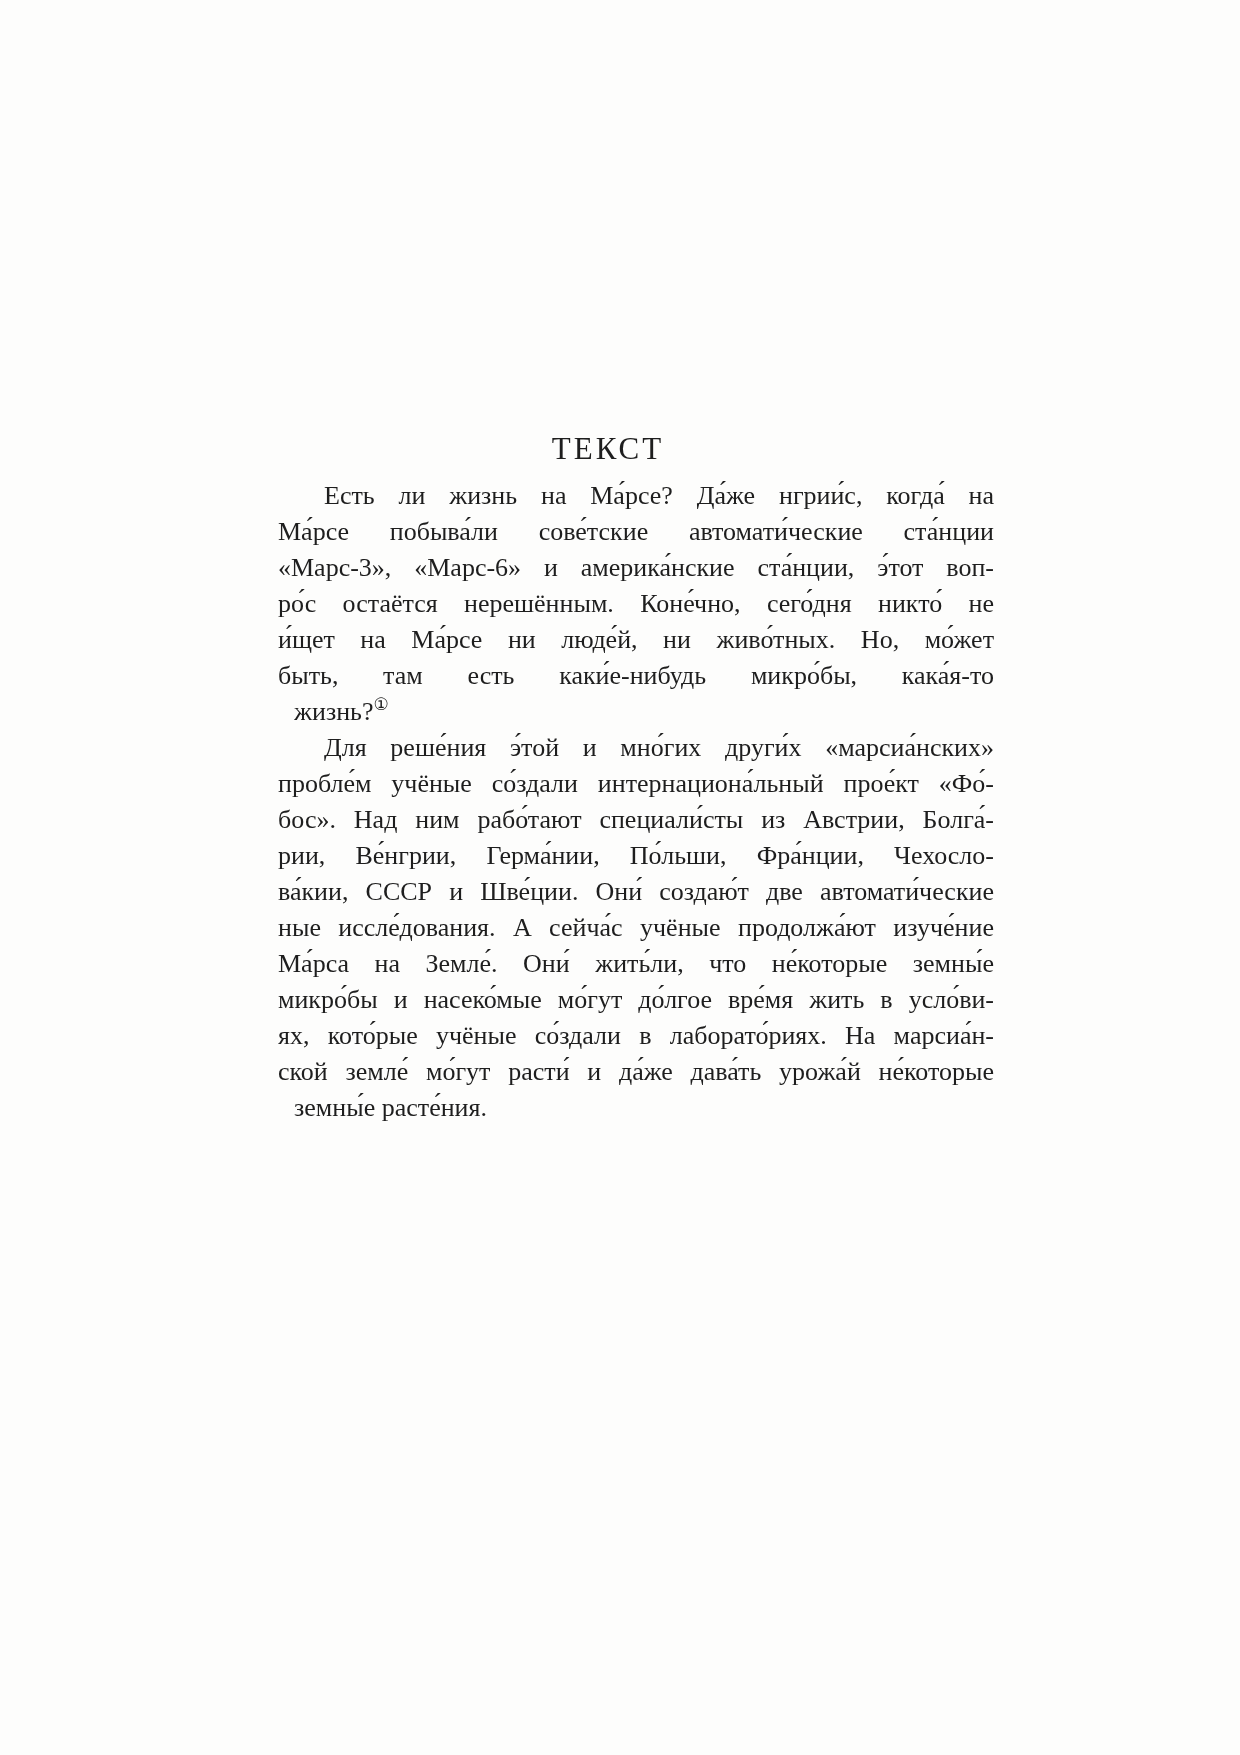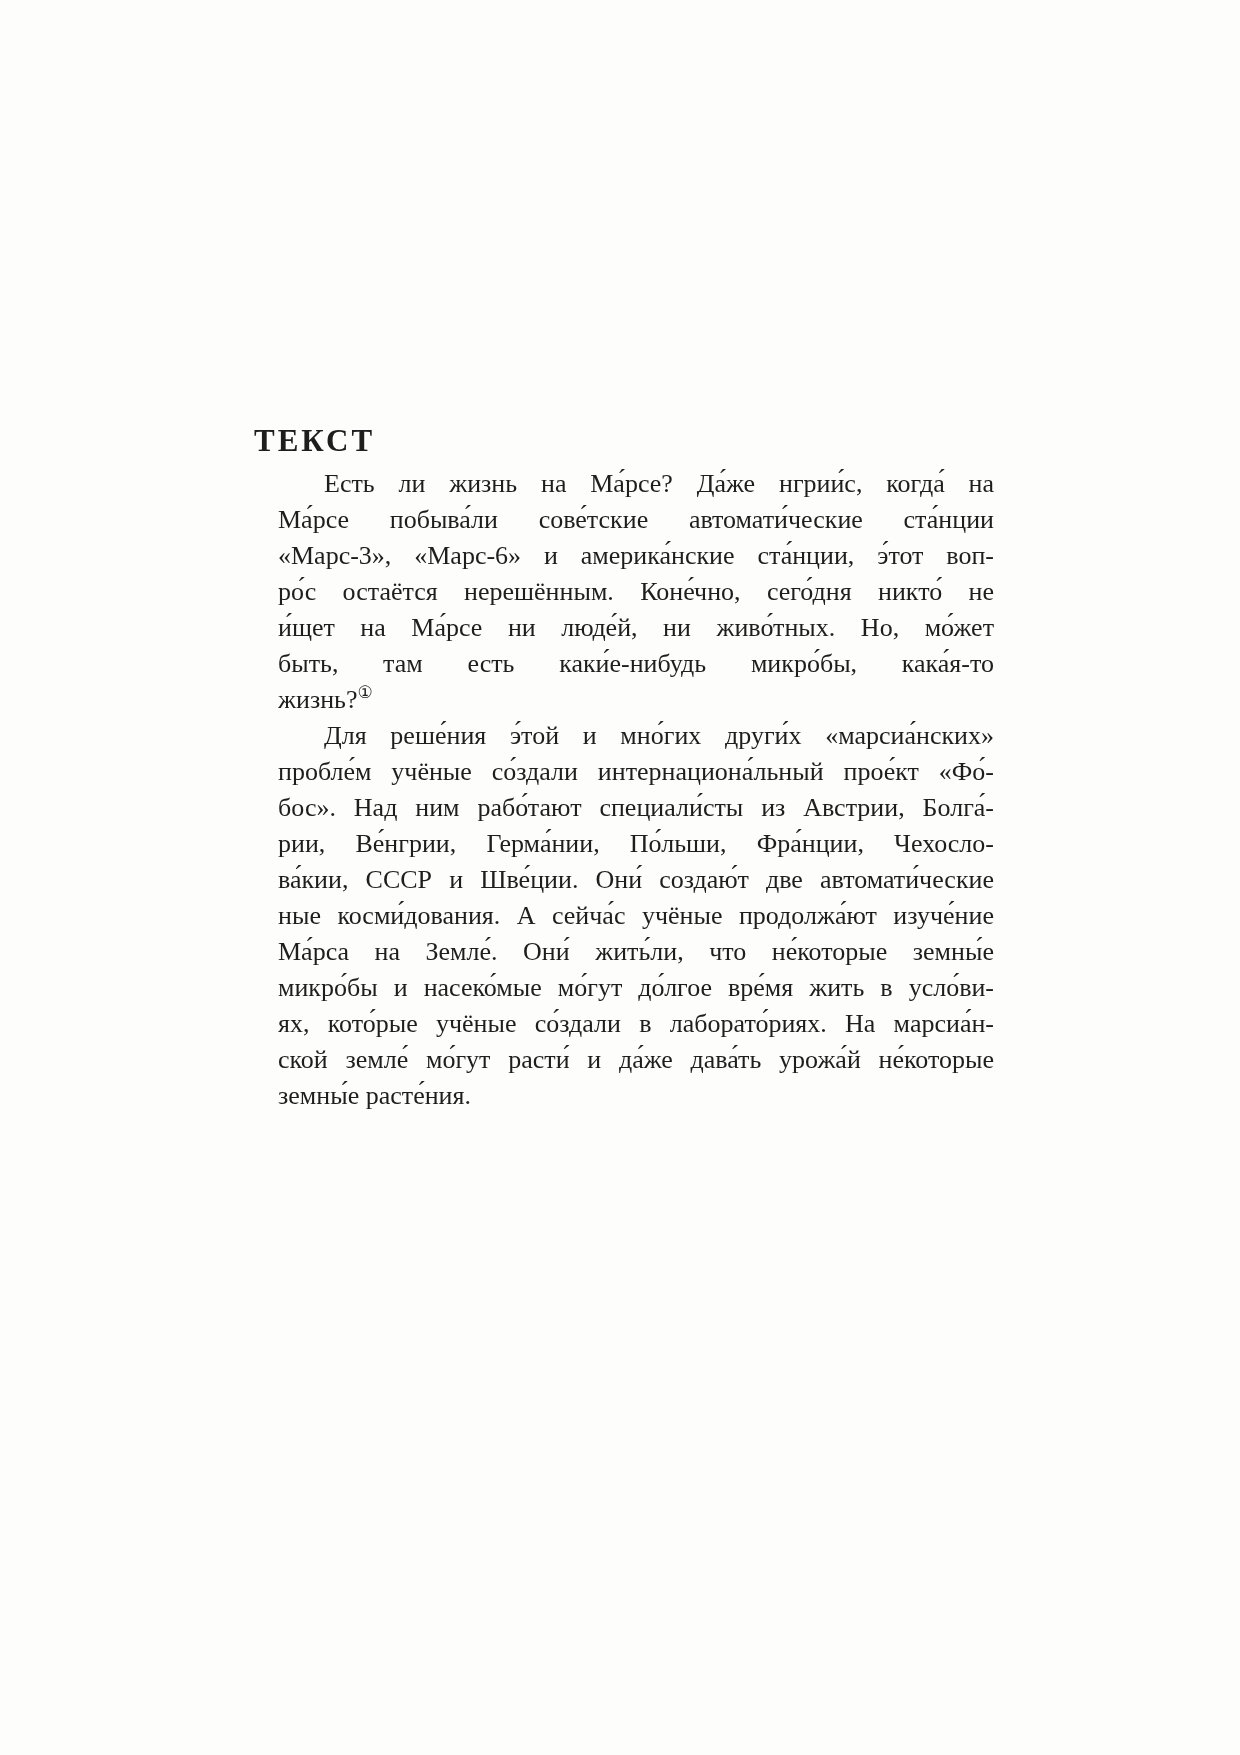--- a/index.html
+++ b/index.html
@@ -19,24 +19,25 @@
     position: absolute;
     inset: 0;
   }
   .column {
     position: absolute;
     left: 278px;
     top: 420px;
     width: 716px;
   }
   .section-heading {
-    margin: 4px;
+    margin: 12px;
     font-size: 31px;
-    font-weight: 700;
+    font-weight: 400;
     line-height: 34px;
+    text-align: center;
     letter-spacing: 3px;
     transform: translateX(-28px);
   }
   .article-title {
     margin: 62px 0 0 0;
     font-size: 26px;
     font-weight: 700;
     line-height: 28px;
     text-align: center;
     word-spacing: 5px;
@@ -57,20 +58,21 @@
     text-justify: inter-word;
     white-space: normal;
     overflow: hidden;
   }
   .line.indent {
     padding-left: 46px;
   }
   .line.no-stretch {
     text-align: left;
     text-align-last: left;
+    margin-left: 16px;
   }
   sup.fn {
     font-family: "DejaVu Sans", sans-serif;
     font-size: 17px;
     line-height: 0;
     vertical-align: 10px;
     letter-spacing: 0;
   }
   .page-footer {
     margin-top: 1px;
@@ -96,21 +98,21 @@
           <div class="line">и́щет на Ма́рсе ни люде́й, ни живо́тных. Но, мо́жет</div>
           <div class="line">быть, там есть каки́е-нибудь микро́бы, кака́я-то</div>
           <div class="line no-stretch">жизнь?<sup class="fn">①</sup></div>
         </div>
         <div class="para">
           <div class="line indent">Для реше́ния э́той и мно́гих други́х «марсиа́нских»</div>
           <div class="line">пробле́м учёные со́здали интернациона́льный прое́кт «Фо́-</div>
           <div class="line">бос». Над ним рабо́тают специали́сты из Австрии, Болга́-</div>
           <div class="line">рии, Ве́нгрии, Герма́нии, По́льши, Фра́нции, Чехосло-</div>
           <div class="line">ва́кии, СССР и Шве́ции. Они́ создаю́т две автомати́ческие</div>
-          <div class="line">ные косми́дования. А сейча́с учёные продолжа́ют изуче́ние</div>
+          <div class="line">ные иссле́дования. А сейча́с учёные продолжа́ют изуче́ние</div>
           <div class="line">Ма́рса на Земле́. Они́ жить́ли, что не́которые земны́е</div>
           <div class="line">микро́бы и насеко́мые мо́гут до́лгое вре́мя жить в усло́ви-</div>
           <div class="line">ях, кото́рые учёные со́здали в лаборато́риях. На марсиа́н-</div>
           <div class="line">ской земле́ мо́гут расти́ и да́же дава́ть урожа́й не́которые</div>
           <div class="line no-stretch">земны́е расте́ния.</div>
         </div>
       </div>
   </div>
 </div>
 

